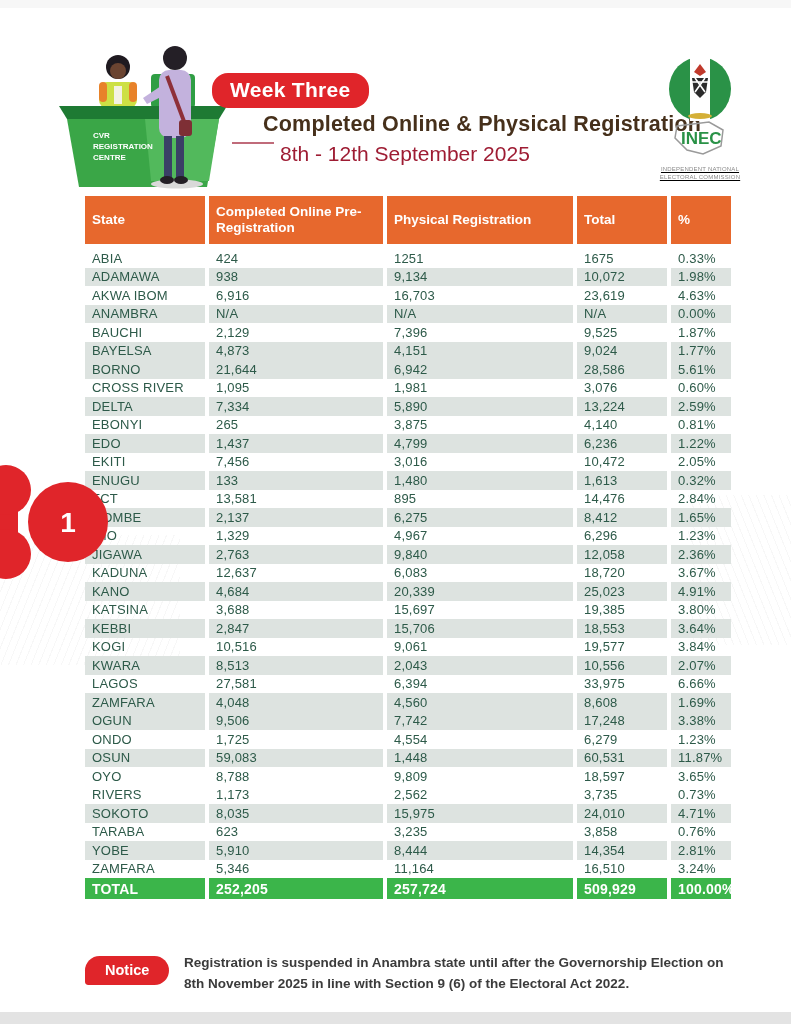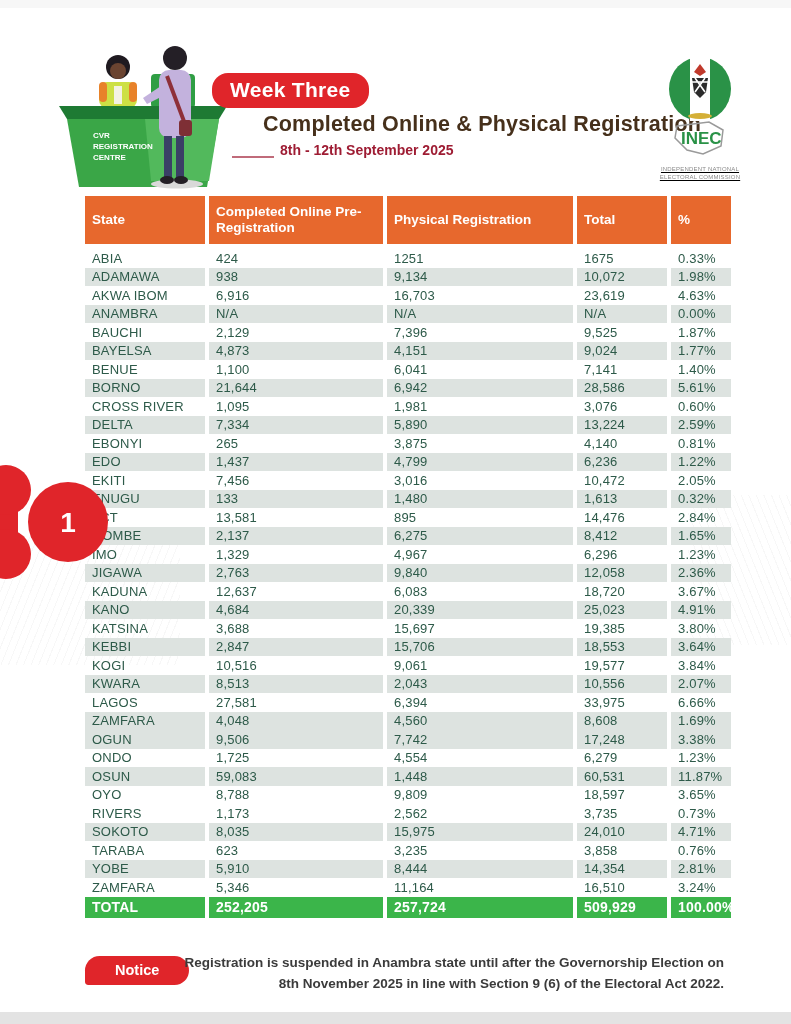--- a/index.html
+++ b/index.html
@@ -11,22 +11,22 @@
   .texture.left{left:0;top:535px;width:180px;height:130px;
     background:repeating-linear-gradient(112deg,rgba(120,120,120,.10) 0 1px,transparent 1px 7px);}
   .texture.right{left:688px;top:495px;width:103px;height:150px;
     background:repeating-linear-gradient(68deg,rgba(120,120,120,.10) 0 1px,transparent 1px 7px);}
 
   
   .week-badge{position:absolute;left:212px;top:73px;background:#e0252a;color:#fff;
     font-weight:bold;font-size:21px;padding:5px 18px 6px;border-radius:16px;letter-spacing:.3px;}
   .main-title{position:absolute;left:228px;top:112px;color:#46301b;font-weight:bold;
     font-size:21.5px;letter-spacing:.2px;white-space:nowrap;margin-left:35px;}
-  .date-line{position:absolute;left:232px;top:142px;color:#9e1c33;font-weight:bold;
-    font-size:14px;white-space:nowrap;display:flex;align-items:flex-end;}
+  .date-line{position:absolute;left:232px;top:142px;color:#9e1c33;font-weight:normal;
+    font-size:21px;white-space:nowrap;display:flex;align-items:flex-start;}
   .date-dash{display:inline-block;width:42px;height:2px;background:#9e1c33;opacity:.65;margin-right:6px;}
   .illustration{position:absolute;left:55px;top:38px;}
   .inec-logo{position:absolute;left:650px;top:56px;width:100px;text-align:center;text-decoration:underline;}
   .inec-caption{font-size:6px;color:#8a8a8a;line-height:1.35;margin-top:1px;letter-spacing:.2px;}
 
   
   .reg-table{position:absolute;left:85px;top:196px;width:646px;border-collapse:collapse;table-layout:fixed;}
   .reg-table th{background:#e7682d;color:#ffffff;font-size:13.5px;font-weight:bold;text-align:left;
     height:44px;padding:2px 4px 2px 7px;vertical-align:middle;line-height:1.15;
     border-bottom:5px solid #ffffff;}
@@ -34,23 +34,23 @@
   .reg-table td{font-size:13px;color:#2d5a49;height:18.5px;padding:0 2px 0 7px;line-height:1;
     letter-spacing:.2px;white-space:nowrap;overflow:hidden;}
   .reg-table tr.stripe td{background:#dde3e0;}
   .reg-table tr.total-row td{background:#3bb54a;color:#ffffff;font-weight:bold;font-size:14px;height:21px;}
 
   
   .page-marker{position:absolute;left:0;top:452px;}
 
   
   .notice-badge{position:absolute;left:85px;top:956px;background:#e0252a;color:#fff;font-weight:bold;
-    font-size:14.5px;padding:6px 30px 7px;border-radius:17px 17px 17px 4px;}
+    font-size:14.5px;padding:6px 20px 7px;border-radius:17px 17px 17px 4px;}
   .notice-text{position:absolute;left:184px;top:953px;width:540px;color:#3b3b3b;font-weight:bold;
-    font-size:13.5px;line-height:1.55;text-align:right;}
+    font-size:13.5px;line-height:1.55;}
 </style>
 </head>
 <body>
 
 <div class="page">
 
   <div class="top-band"></div>
   <div class="texture left"></div>
   <div class="texture right"></div>
 
@@ -163,27 +163,20 @@
           <td>9,525</td>
           <td>1.87%</td>
         </tr>
         <tr class="stripe">
           <td>BAYELSA</td>
           <td>4,873</td>
           <td>4,151</td>
           <td>9,024</td>
           <td>1.77%</td>
         </tr>
-        <tr class="">
-          <td>BENUE</td>
-          <td>1,100</td>
-          <td>6,041</td>
-          <td>7,141</td>
-          <td>1.40%</td>
-        </tr>
         <tr class="stripe">
           <td>BORNO</td>
           <td>21,644</td>
           <td>6,942</td>
           <td>28,586</td>
           <td>5.61%</td>
         </tr>
         <tr class="">
           <td>CROSS RIVER</td>
           <td>1,095</td>

